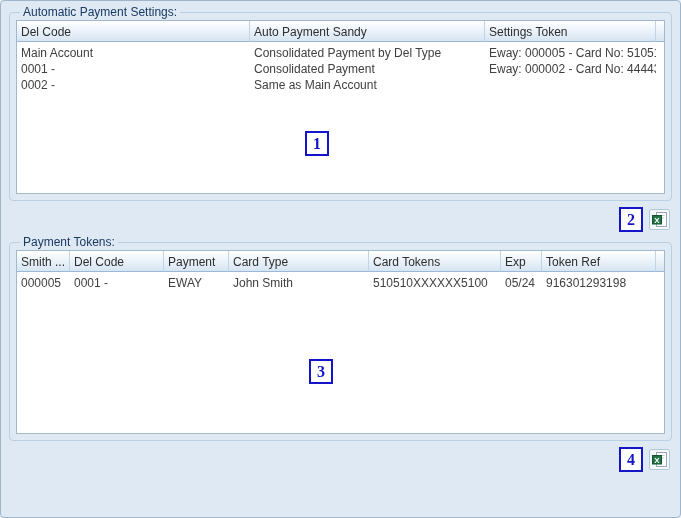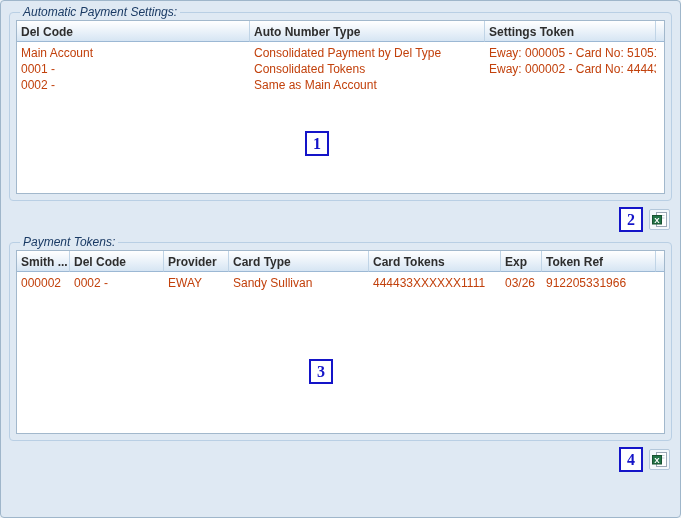--- a/index.html
+++ b/index.html
@@ -22,52 +22,51 @@
     border-radius:4px;
     margin:0;
     padding:1px 6px 6px 6px;
     background:transparent;
   }
   fieldset.groupbox legend {
     color:#1a3a64;
     padding:0 3px;
     margin-left:4px;
     font-size:12px;
-    font-style:italic;
   }
   .table-wrap {
     position:relative;
     background:#ffffff;
     border:1px solid #a2b8cc;
     overflow:hidden;
   }
   .table-wrap.first  { height:172px; }
   .table-wrap.second { height:182px; }
   table.grid {
     width:100%;
     border-collapse:separate;
     border-spacing:0;
     table-layout:fixed;
   }
   table.grid th {
     text-align:left;
-    font-weight:bold;
+    font-weight:normal;
     color:#2e2e2e;
     font-size:12px;
     padding:3px 4px 2px 4px;
     height:15px;
     background:linear-gradient(#ffffff, #e9f1f9 55%, #d6e5f3);
     border-right:1px solid #c0d4e6;
     border-bottom:1px solid #9cb8d4;
     white-space:nowrap; overflow:hidden;
   }
   table.grid th.stub { border-right:none; }
   table.grid td {
     font-size:12px;
-    color:#c2410c;
+    color:#404040;
     padding:1px 4px;
     height:14px;
     white-space:nowrap; overflow:hidden;
   }
   table.grid tbody tr:first-child td { padding-top:4px; }
   .annotation {
     display:inline-block;
     box-sizing:border-box;
     border:2px solid #1414c8;
     background:#ffffff;
@@ -113,35 +112,35 @@
       <table class="grid">
         <colgroup>
           <col style="width:233px">
             <col style="width:235px">
             <col>
             <col style="width:8px">
         </colgroup>
         <thead>
           <tr>
             <th>Del Code</th>
-            <th>Auto Number Type</th>
+            <th>Auto Payment Sandy</th>
             <th>Settings Token</th>
             <th class="stub"></th>
           </tr>
         </thead>
         <tbody>
           <tr>
             <td>Main Account</td>
             <td>Consolidated Payment by Del Type</td>
             <td>Eway: 000005 - Card No: 51051...</td>
             <td></td>
           </tr>
           <tr>
             <td>0001 -</td>
-            <td>Consolidated Tokens</td>
+            <td>Consolidated Payment</td>
             <td>Eway: 000002 - Card No: 44443...</td>
             <td></td>
           </tr>
           <tr>
             <td>0002 -</td>
             <td>Same as Main Account</td>
             <td></td>
             <td></td>
           </tr>
         </tbody>
@@ -176,37 +175,37 @@
             <col style="width:140px">
             <col style="width:132px">
             <col style="width:41px">
             <col>
             <col style="width:8px">
         </colgroup>
         <thead>
           <tr>
             <th>Smith ...</th>
             <th>Del Code</th>
-            <th>Provider</th>
+            <th>Payment</th>
             <th>Card Type</th>
             <th>Card Tokens</th>
             <th>Exp</th>
             <th>Token Ref</th>
             <th class="stub"></th>
           </tr>
         </thead>
         <tbody>
           <tr>
-            <td>000002</td>
-            <td>0002 -</td>
+            <td>000005</td>
+            <td>0001 -</td>
             <td>EWAY</td>
-            <td>Sandy Sullivan</td>
-            <td>444433XXXXXX1111</td>
-            <td>03/26</td>
-            <td>912205331966</td>
+            <td>John Smith</td>
+            <td>510510XXXXXX5100</td>
+            <td>05/24</td>
+            <td>916301293198</td>
             <td></td>
           </tr>
         </tbody>
       </table>
       <span class="annotation floating anno-3">3</span>
     </div>
   </fieldset>
 
   <div class="export-row">
     <span class="annotation">4</span>

